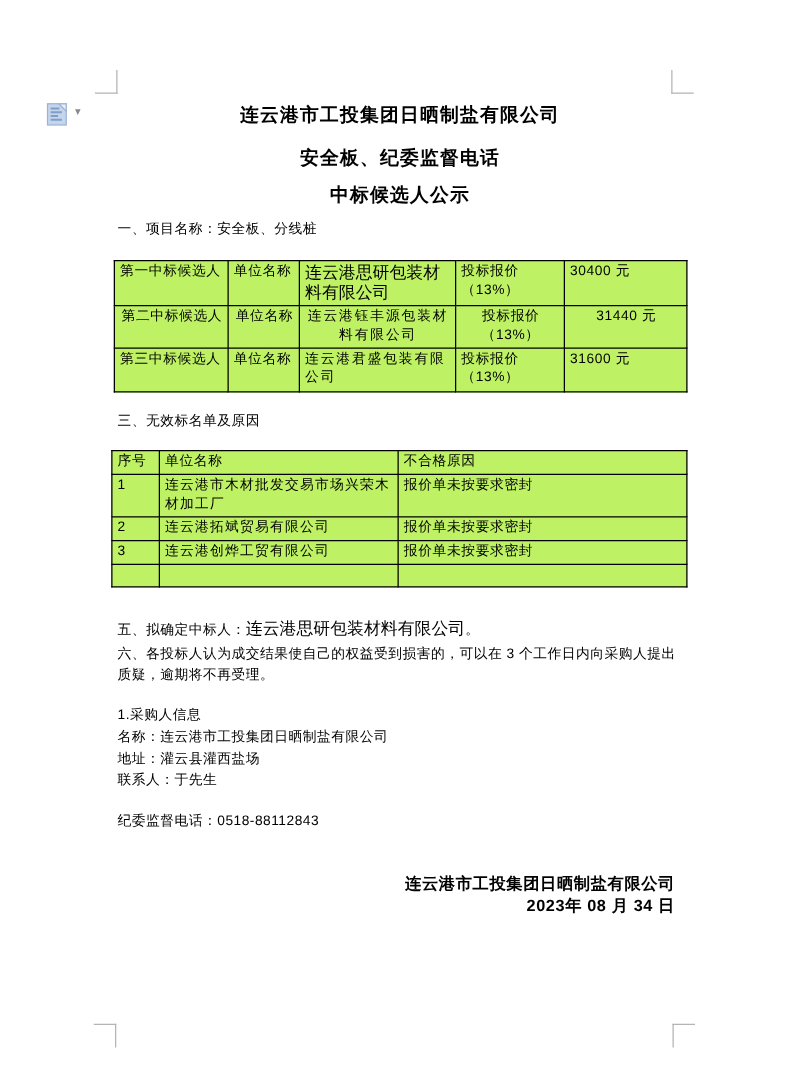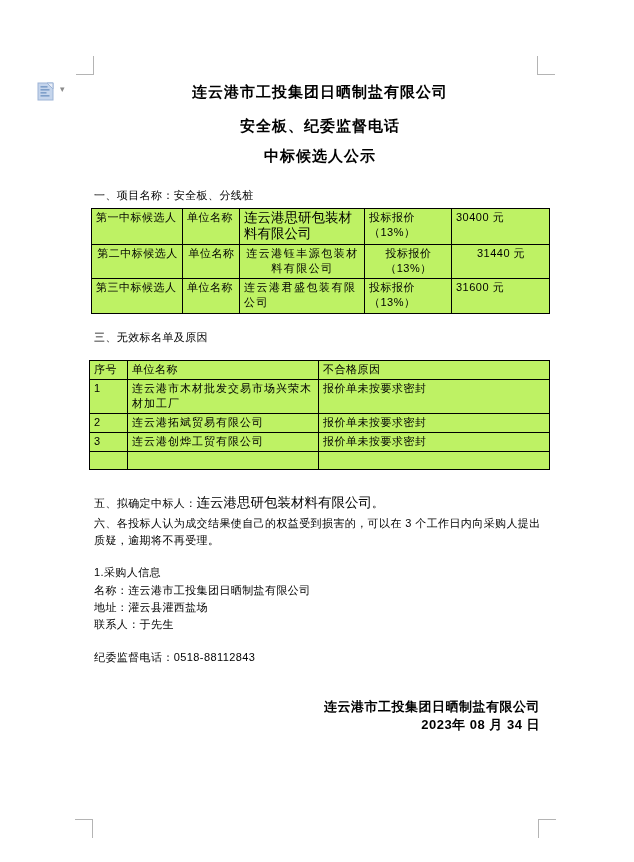--- a/index.html
+++ b/index.html
@@ -57,21 +57,21 @@
       <rect x="4.5" y="11" width="6" height="1.6" fill="#7f9fc9"></rect>
       <rect x="4.5" y="14" width="9" height="1.6" fill="#7f9fc9"></rect>
     </svg>
     <span class="paste-arrow">▾</span>
   </div>
 
   <div class="title" style="top:83px;">连云港市工投集团日晒制盐有限公司</div>
   <div class="title" style="top:117px;">安全板、纪委监督电话</div>
   <div class="title" style="top:147px;">中标候选人公示</div>
 
-  <div class="line" style="top:188px;">一、项目名称：安全板、分线桩</div>
+  <div class="line" style="top:176px;">一、项目名称：安全板、分线桩</div>
 
   <table class="doc-table t1">
     <colgroup>
         <col style="width:91px">
         <col style="width:57px">
         <col style="width:125px">
         <col style="width:87px">
         <col style="width:98px">
       </colgroup>
     <tbody>

